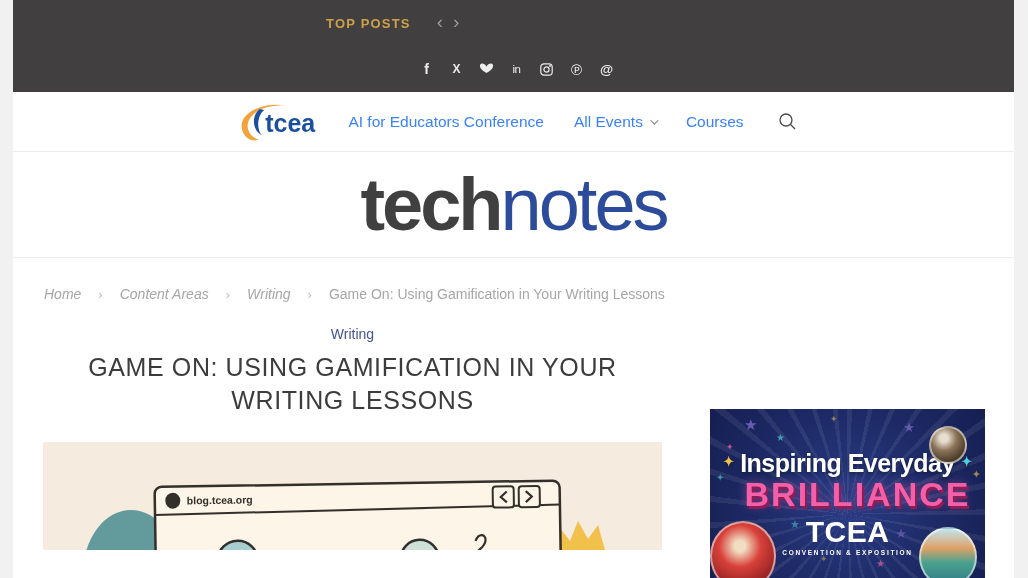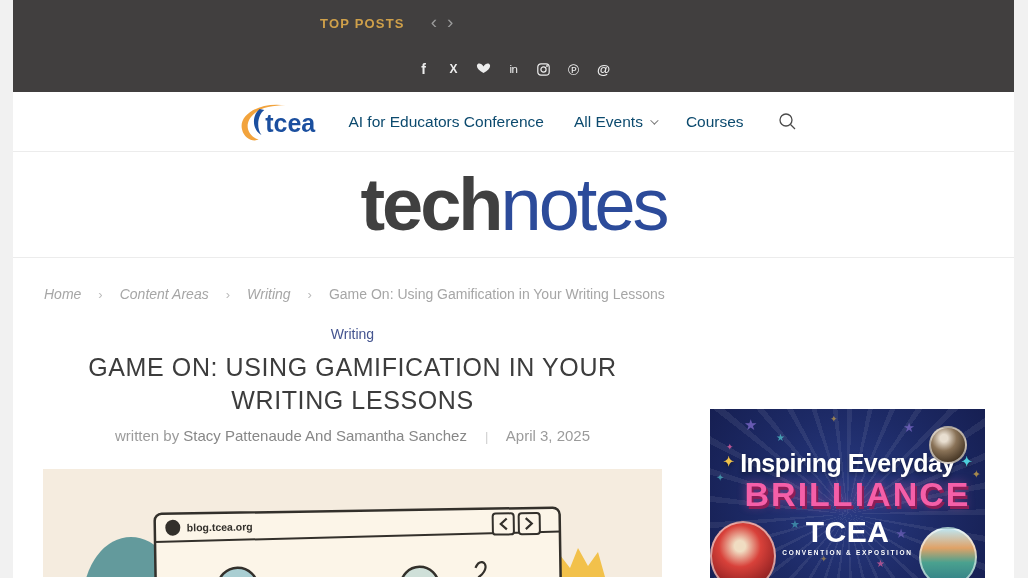--- a/index.html
+++ b/index.html
@@ -2,37 +2,37 @@
 <html><head>
 <meta charset="utf-8">
 <style>
   * { box-sizing: border-box; margin: 0; padding: 0; }
   html, body { width: 1028px; height: 578px; overflow: hidden; }
   body { background: #f1f1f1; font-family: "Liberation Sans", sans-serif; }
 
   .content { position: relative; margin-left: 13px; width: 1001px; height: 578px; background: #ffffff; }
 
   
-  .topbar { height: 92px; background: #413f3f; }
+  .topbar { height: 92px; background: #413f3f; padding-left: 6px; }
   .topposts-row { height: 46px; display: flex; align-items: center; padding-left: 307px; }
   .topposts-label { color: #cfa04a; font-size: 13px; font-weight: bold; letter-spacing: 1.2px; }
   .carousel-arrows { display: flex; gap: 10px; margin-left: 26px; margin-top: -2px; }
   .carousel-arrow { color: #9a9a9a; font-size: 19px; line-height: 16px; font-weight: 300; cursor: pointer; }
   .social-row { height: 46px; display: flex; align-items: center; justify-content: center; gap: 15px; }
   .social-icon { color: #ededed; display: inline-flex; align-items: center; justify-content: center; min-width: 15px; height: 16px; cursor: pointer; }
   .social-icon .fb { font-weight: bold; font-size: 14px; }
   .social-icon .xg { font-weight: bold; font-size: 12px; }
   .social-icon .li { font-weight: normal; font-size: 11.5px; letter-spacing: -0.5px; }
   .social-icon .pi { font-size: 15px; }
   .social-icon .th { font-size: 13.5px; font-weight: bold; }
 
   
   .site-header { height: 60px; display: flex; align-items: center; justify-content: center; gap: 30px; border-bottom: 1px solid #ececec; background: #fff; }
   .nav-menu { display: flex; align-items: center; gap: 30px; }
-  .nav-item { color: #0c4a6e; font-size: 15.5px; cursor: pointer; display: flex; align-items: center; gap: 7px; }
+  .nav-item { color: #3b82f6; font-size: 15.5px; cursor: pointer; display: flex; align-items: center; gap: 7px; }
   .caret { width: 6px; height: 6px; border-right: 1.5px solid #777; border-bottom: 1.5px solid #777; transform: rotate(45deg) translateY(-2px); display: inline-block; }
   .search-btn { cursor: pointer; display: flex; align-items: center; margin-left: 4px; }
 
   
   .masthead { height: 106px; display: flex; align-items: center; justify-content: center; border-bottom: 1px solid #ececec; background: #fff; cursor: pointer; }
   .brand-bold  { font-size: 74px; font-weight: bold; color: #404040; letter-spacing: -3px; }
   .brand-light { font-size: 74px; font-weight: 300;  color: #2c4b9a; letter-spacing: -3px; }
 
   
   .breadcrumb { padding: 28px 0 19px 31px; font-size: 14px; color: #a6a6a6; display: flex; align-items: center; }
@@ -153,26 +153,20 @@
     <span class="crumb-sep">›</span>
     <a>Writing</a>
     <span class="crumb-sep">›</span>
     <span>Game On: Using Gamification in Your Writing Lessons</span>
   </div>
 
   <div class="main-area">
     <div class="article-col">
       <a class="article-category">Writing</a>
       <h1 class="article-title">GAME ON: USING GAMIFICATION IN YOUR WRITING LESSONS</h1>
-      <div class="article-byline">
-        <span>written by</span>
-        <span class="authors">Stacy Pattenaude And Samantha Sanchez</span>
-        <span class="byline-sep">|</span>
-        <span>April 3, 2025</span>
-      </div>
 
       <svg class="featured-image" viewBox="0 0 619 108">
         <rect width="619" height="108" fill="#f5ecdf"></rect>
         <ellipse cx="88" cy="132" rx="48" ry="64" fill="#639a9c"></ellipse>
         <path d="M497 108 l7 -18 8 18 Z" fill="#f2c14b"></path>
         <path d="M511 108 L517 86 L527 99 L535 79 L545 97 L555 83 L562 108 Z" fill="#f2c14b"></path>
         <g transform="rotate(-0.9 300 70)">
           <rect x="112" y="42" width="405" height="120" rx="7" fill="#fcf5e8" stroke="#33302b" stroke-width="2.5"></rect>
           <line x1="112" y1="70" x2="517" y2="66" stroke="#33302b" stroke-width="2"></line>
           <ellipse cx="130" cy="56" rx="7.5" ry="8" fill="#33302b"></ellipse>

